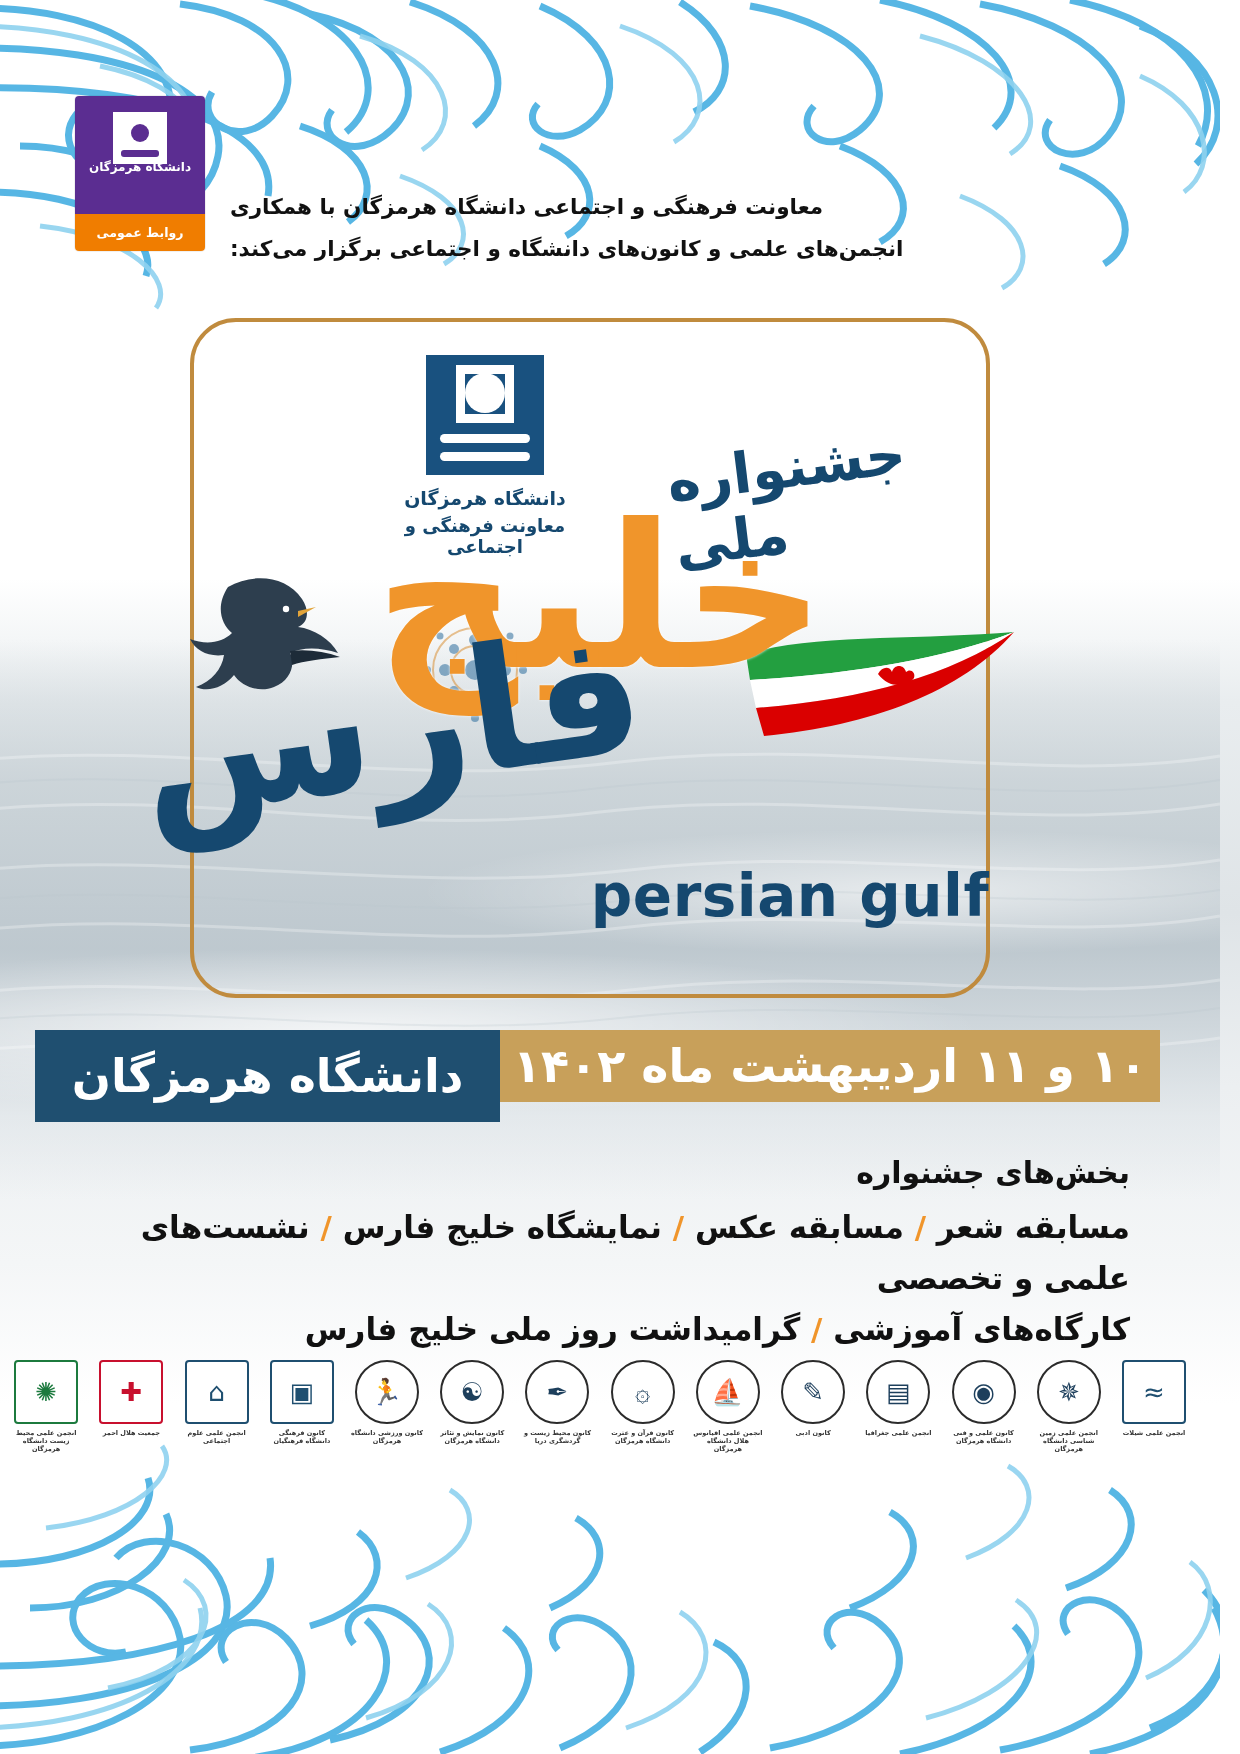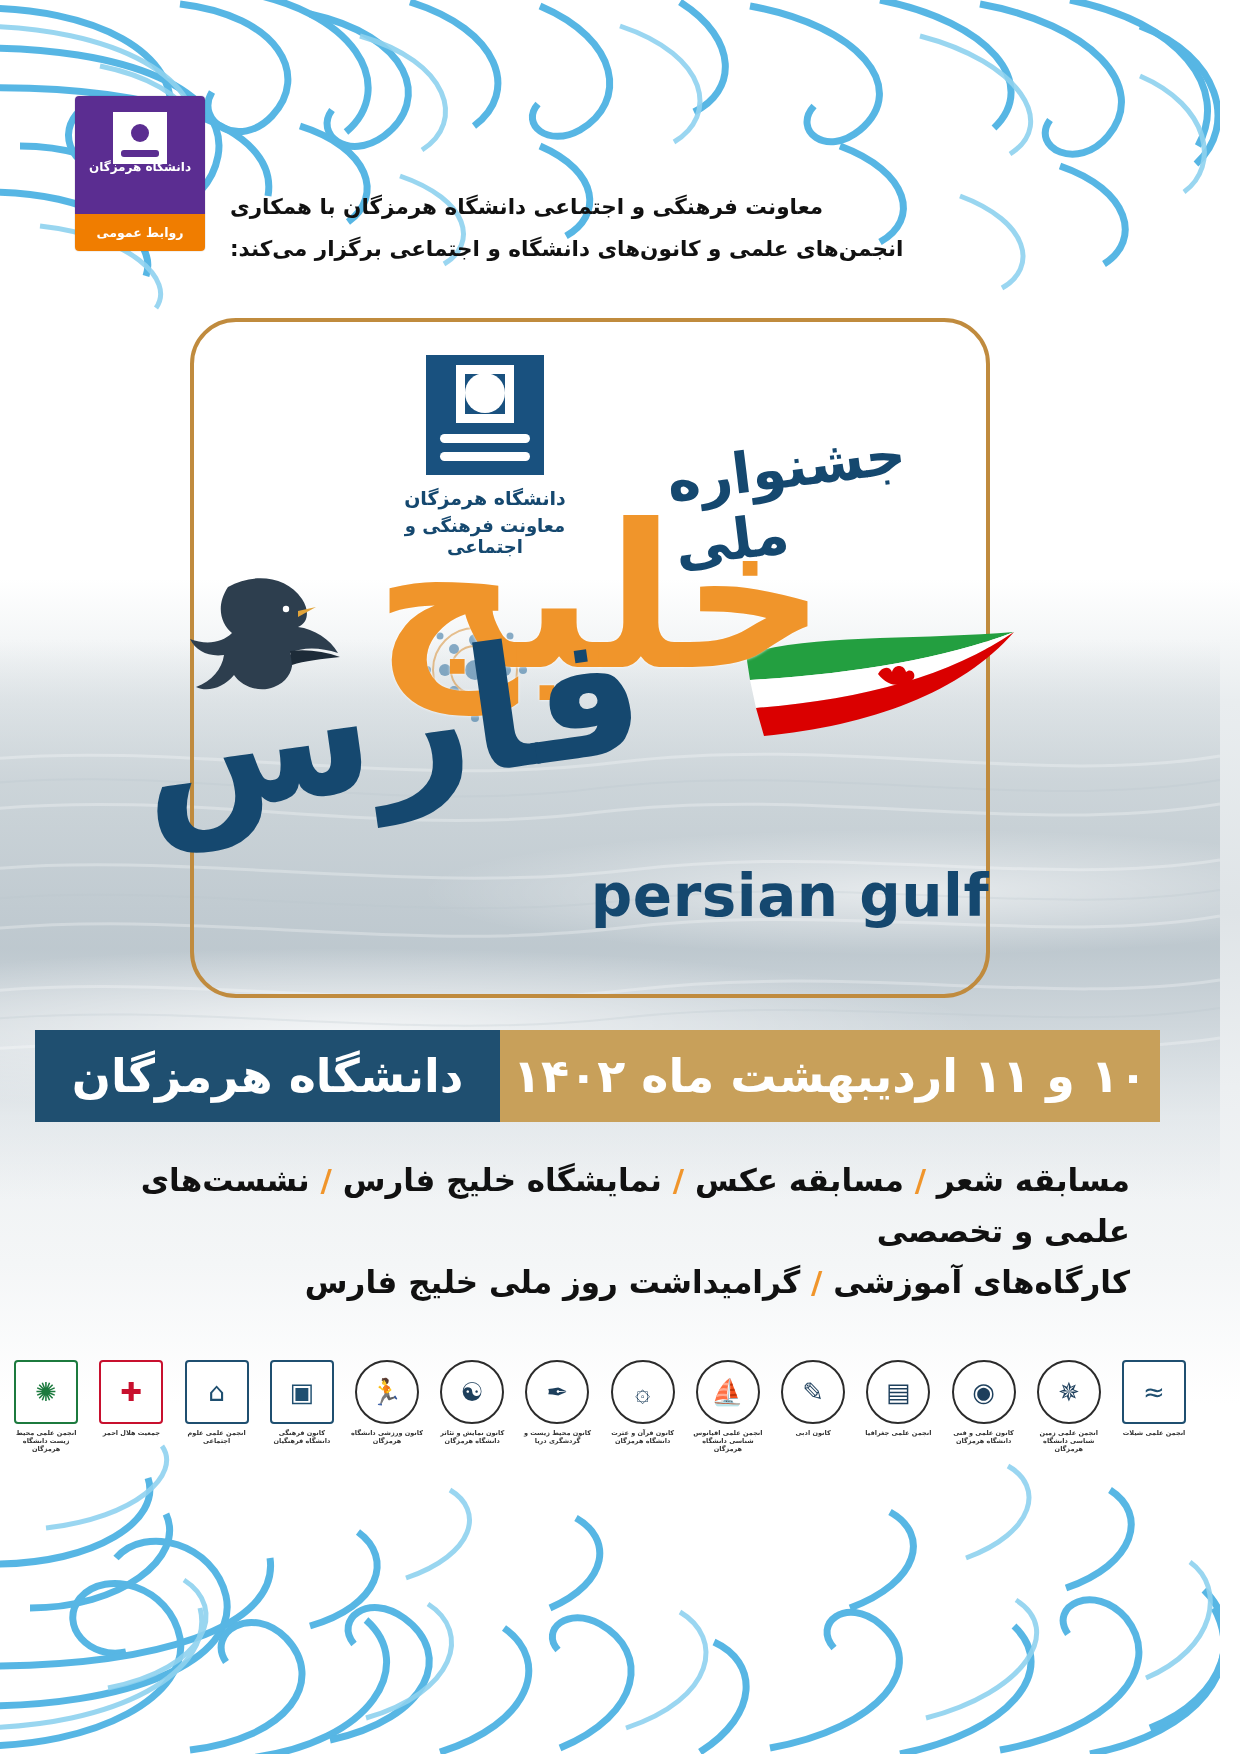--- a/index.html
+++ b/index.html
@@ -282,21 +282,21 @@
     opacity: .65;
     pointer-events: none;
   }
 
   
   .bar-date {
     position: absolute;
     top: 1030px;
     left: 520px;
     width: 660px;
-    height: 92px;
+    height: 72px;
     background: #c8a05a;
     display: flex;
     align-items: center;
     justify-content: center;
     direction: rtl;
   }
   .bar-date span {
     color: #fff;
     font-size: 46px;
     font-weight: bold;
@@ -560,20 +560,21 @@
   <div class="title-en">persian gulf</div>
 
   <div class="bar-date">
     <span>۱۰ و ۱۱ اردیبهشت ماه ۱۴۰۲</span>
   </div>
   <div class="bar-place">
     <span>دانشگاه هرمزگان</span>
   </div>
 
   <div class="sections">
+    <div class="head">بخش‌های جشنواره</div>
     <div class="line" id="sections-line-1"><span>مسابقه شعر</span><span class="sep"> / </span><span>مسابقه عکس</span><span class="sep"> / </span><span>نمایشگاه خلیج فارس</span><span class="sep"> / </span><span>نشست‌های علمی و تخصصی</span></div>
     <div class="line" id="sections-line-2"><span>کارگاه‌های آموزشی</span><span class="sep"> / </span><span>گرامیداشت روز ملی خلیج فارس</span></div>
   </div>
 
   <div class="sponsors" id="sponsor-strip">
       <div class="sponsor">
         <div class="badge blue sq">≈</div>
         <div class="cap">انجمن علمی شیلات</div>
       </div>
       <div class="sponsor">
@@ -587,21 +588,21 @@
       <div class="sponsor">
         <div class="badge">▤</div>
         <div class="cap">انجمن علمی جغرافیا</div>
       </div>
       <div class="sponsor">
         <div class="badge">✎</div>
         <div class="cap">کانون ادبی</div>
       </div>
       <div class="sponsor">
         <div class="badge">⛵</div>
-        <div class="cap">انجمن علمی اقیانوس شناسی دانشگاه هرمزگان</div>
+        <div class="cap">انجمن علمی اقیانوس هلال دانشگاه هرمزگان</div>
       </div>
       <div class="sponsor">
         <div class="badge">۞</div>
         <div class="cap">کانون قرآن و عترت دانشگاه هرمزگان</div>
       </div>
       <div class="sponsor">
         <div class="badge">✒</div>
         <div class="cap">کانون محیط زیست و گردشگری دریا</div>
       </div>
       <div class="sponsor">

